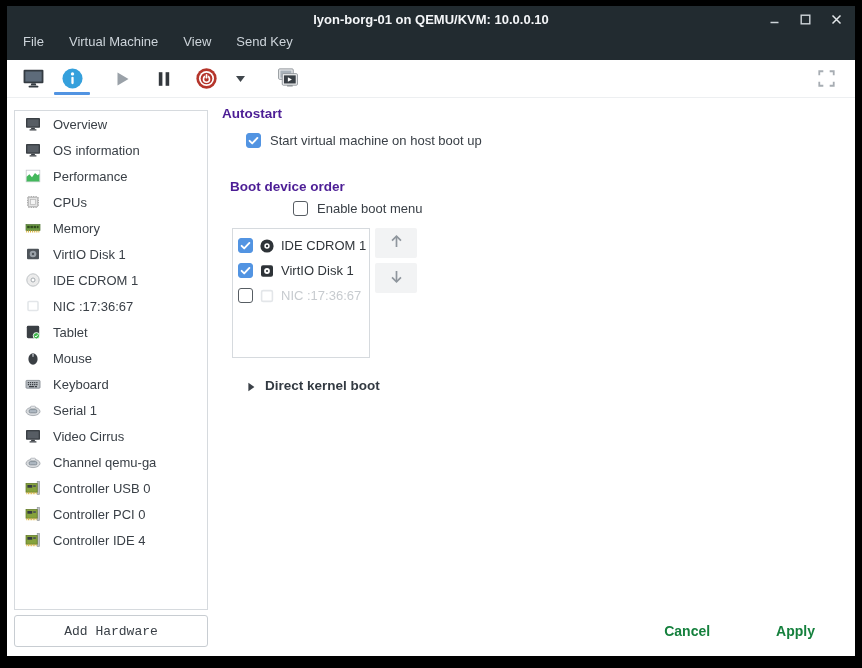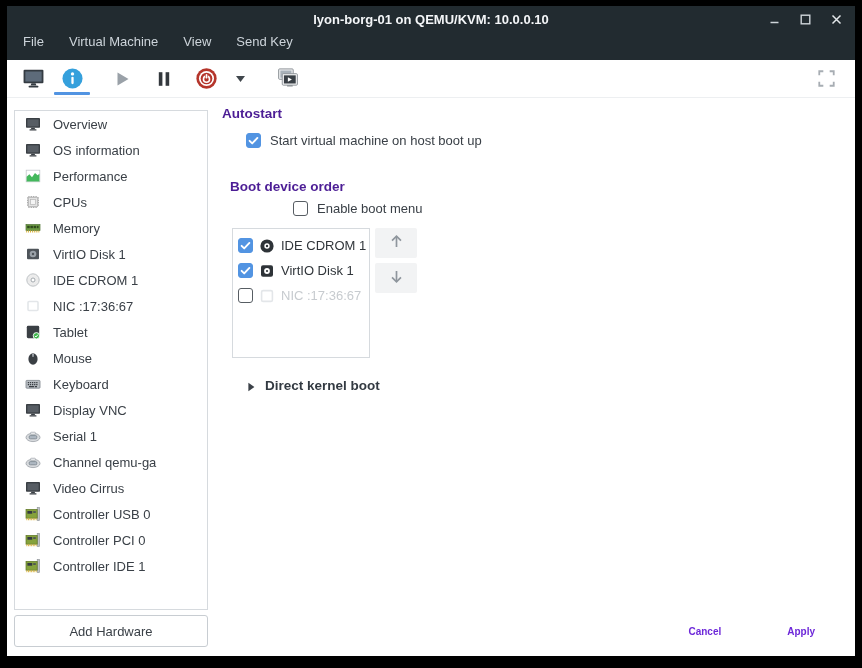--- a/index.html
+++ b/index.html
@@ -56,21 +56,21 @@
   .side-item{
     display:flex;align-items:center;height:26px;padding-left:9px;
     color:#3a4047;font-size:13px;white-space:nowrap;
   }
   .side-item .icon{width:17px;height:17px;display:flex;align-items:center;justify-content:center;flex:none;}
   .side-item .lbl{margin-left:12px;}
   .side-item.selected{background:#5294e2;color:#ffffff;}
   .add-hw{
     position:absolute;left:7px;top:609px;width:194px;height:32px;
     background:#ffffff;border:1px solid #c8cdd2;border-radius:3px;
-    color:#3a4047;font-size:13px;font-family:Liberation Sans, sans-serif;
+    color:#3a4047;font-size:13px;font-family:Liberation Mono, monospace;
   }
   
   .heading{position:absolute;color:#4c1d95;font-size:13.5px;font-weight:bold;}
   #autostart-heading{left:215px;top:100px;}
   #bootorder-heading{left:215px;top:173px;padding-left:8px;}
   .cb-row{position:absolute;display:flex;align-items:center;}
   #autostart-row{left:239px;top:127px;}
   #bootmenu-row{left:239px;top:195px;padding-left:47px;}
   .checkbox{
     width:15px;height:15px;border:1.5px solid #575d63;border-radius:3px;
@@ -91,21 +91,21 @@
     position:absolute;left:368px;width:42px;height:30px;border-radius:2px;
     background:#f2f3f4;display:flex;align-items:center;justify-content:center;
   }
   #btn-up{top:222px;}
   #btn-down{top:257px;}
   .expander{position:absolute;left:239px;top:372px;display:flex;align-items:flex-start;gap:9px;}
   .expander .lbl{color:#333a42;font-size:13.5px;font-weight:bold;}
   .footer{position:absolute;right:30px;top:612px;display:flex;gap:46px;}
   .footer-btn{
     height:26px;display:flex;align-items:center;padding:0 10px;
-    color:#6d28d9;font-size:10px;font-weight:bold;
+    color:#15803d;font-size:14px;font-weight:bold;
   }
 </style>
 </head>
 <body>
 
 <div class="window">
 
   <div class="titlebar">
     <span class="title">lyon-borg-01 on QEMU/KVM: 10.0.0.10</span>
     <div class="win-controls" id="win-controls">
@@ -339,58 +339,47 @@
               <path d="M2.8 8.6 h10.4" stroke-dasharray="1.3 0.8"></path>
               <path d="M4 10.6 h8" stroke-dasharray="5 0.8"></path>
             </g>
           </svg>
         </span>
         <span class="lbl">Keyboard</span>
       </div>
       <div class="side-item">
         <span class="icon">
           <svg width="16" height="16" viewBox="0 0 16 16">
+            <ellipse cx="8" cy="9.4" rx="7" ry="4.2" fill="#d7dadd" stroke="#9aa0a6" stroke-width="0.8"></ellipse>
+            <rect x="4.2" y="7.6" width="7.6" height="3.2" rx="1.2" fill="#aeb8c2" stroke="#6f7a84" stroke-width="0.7"></rect>
+            <rect x="5.6" y="4.2" width="4.8" height="2.4" rx="0.6" fill="#e6e8ea" stroke="#9aa0a6" stroke-width="0.6"></rect>
+          </svg>
+        </span>
+        <span class="lbl">Serial 1</span>
+      </div>
+      <div class="side-item">
+        <span class="icon">
+          <svg width="16" height="16" viewBox="0 0 16 16">
             <rect x="1" y="2" width="14" height="9.8" rx="0.8" fill="#3a3f44"></rect>
             <rect x="2.4" y="3.4" width="11.2" height="7" fill="#575d64"></rect>
             <path d="M6.4 11.8 h3.2 l.6 1.5 h-4.4 z" fill="#3a3f44"></path>
             <rect x="4.5" y="13.3" width="7" height="1.2" rx="0.5" fill="#3a3f44"></rect>
           </svg>
         </span>
-        <span class="lbl">Display VNC</span>
+        <span class="lbl">Video Cirrus</span>
       </div>
       <div class="side-item">
         <span class="icon">
           <svg width="16" height="16" viewBox="0 0 16 16">
             <ellipse cx="8" cy="9.4" rx="7" ry="4.2" fill="#d7dadd" stroke="#9aa0a6" stroke-width="0.8"></ellipse>
             <rect x="4.2" y="7.6" width="7.6" height="3.2" rx="1.2" fill="#aeb8c2" stroke="#6f7a84" stroke-width="0.7"></rect>
             <rect x="5.6" y="4.2" width="4.8" height="2.4" rx="0.6" fill="#e6e8ea" stroke="#9aa0a6" stroke-width="0.6"></rect>
           </svg>
         </span>
-        <span class="lbl">Serial 1</span>
-      </div>
-      <div class="side-item">
-        <span class="icon">
-          <svg width="16" height="16" viewBox="0 0 16 16">
-            <ellipse cx="8" cy="9.4" rx="7" ry="4.2" fill="#d7dadd" stroke="#9aa0a6" stroke-width="0.8"></ellipse>
-            <rect x="4.2" y="7.6" width="7.6" height="3.2" rx="1.2" fill="#aeb8c2" stroke="#6f7a84" stroke-width="0.7"></rect>
-            <rect x="5.6" y="4.2" width="4.8" height="2.4" rx="0.6" fill="#e6e8ea" stroke="#9aa0a6" stroke-width="0.6"></rect>
-          </svg>
-        </span>
         <span class="lbl">Channel qemu-ga</span>
-      </div>
-      <div class="side-item">
-        <span class="icon">
-          <svg width="16" height="16" viewBox="0 0 16 16">
-            <rect x="1" y="2" width="14" height="9.8" rx="0.8" fill="#3a3f44"></rect>
-            <rect x="2.4" y="3.4" width="11.2" height="7" fill="#575d64"></rect>
-            <path d="M6.4 11.8 h3.2 l.6 1.5 h-4.4 z" fill="#3a3f44"></path>
-            <rect x="4.5" y="13.3" width="7" height="1.2" rx="0.5" fill="#3a3f44"></rect>
-          </svg>
-        </span>
-        <span class="lbl">Video Cirrus</span>
       </div>
       <div class="side-item">
         <span class="icon">
           <svg width="16" height="16" viewBox="0 0 16 16">
             <rect x="12.2" y="1.4" width="2.4" height="13.2" fill="#c0c4c8" stroke="#8d9297" stroke-width="0.6"></rect>
             <rect x="1" y="3.4" width="11.2" height="8.8" fill="#85a23c" stroke="#5d7524" stroke-width="0.7"></rect>
             <rect x="2.4" y="5" width="4.8" height="2.7" fill="#343a40"></rect>
             <rect x="8.2" y="5.2" width="2.6" height="1.7" fill="#4a5056"></rect>
             <path d="M1.4 13.2 h10.2" stroke="#d9b23a" stroke-width="2" stroke-dasharray="0.9 0.7"></path>
           </svg>
@@ -412,21 +401,21 @@
       <div class="side-item">
         <span class="icon">
           <svg width="16" height="16" viewBox="0 0 16 16">
             <rect x="12.2" y="1.4" width="2.4" height="13.2" fill="#c0c4c8" stroke="#8d9297" stroke-width="0.6"></rect>
             <rect x="1" y="3.4" width="11.2" height="8.8" fill="#85a23c" stroke="#5d7524" stroke-width="0.7"></rect>
             <rect x="2.4" y="5" width="4.8" height="2.7" fill="#343a40"></rect>
             <rect x="8.2" y="5.2" width="2.6" height="1.7" fill="#4a5056"></rect>
             <path d="M1.4 13.2 h10.2" stroke="#d9b23a" stroke-width="2" stroke-dasharray="0.9 0.7"></path>
           </svg>
         </span>
-        <span class="lbl">Controller IDE 1</span>
+        <span class="lbl">Controller IDE 4</span>
       </div>
       <div class="side-item">
         <span class="icon"></span>
         <span class="lbl"></span>
       </div>
     </div>
 
   <button class="add-hw">Add Hardware</button>
 
   <div class="heading" id="autostart-heading">Autostart</div>

